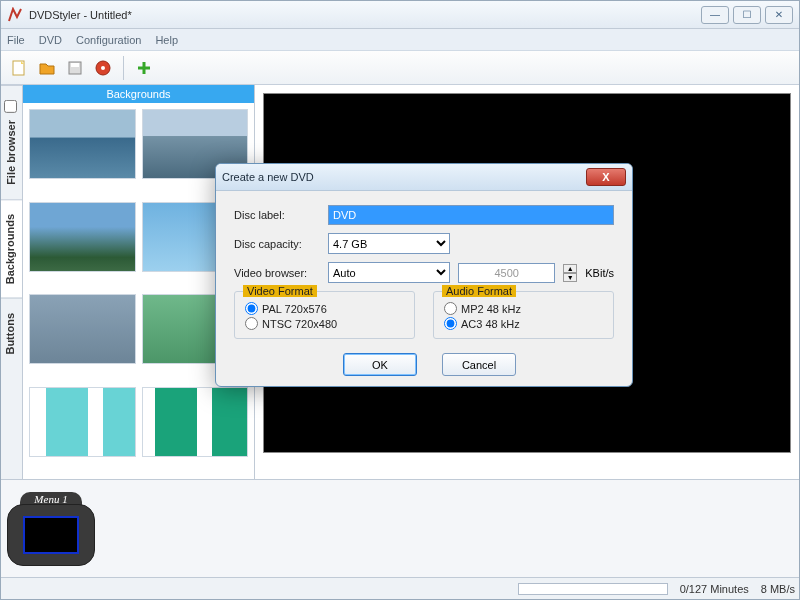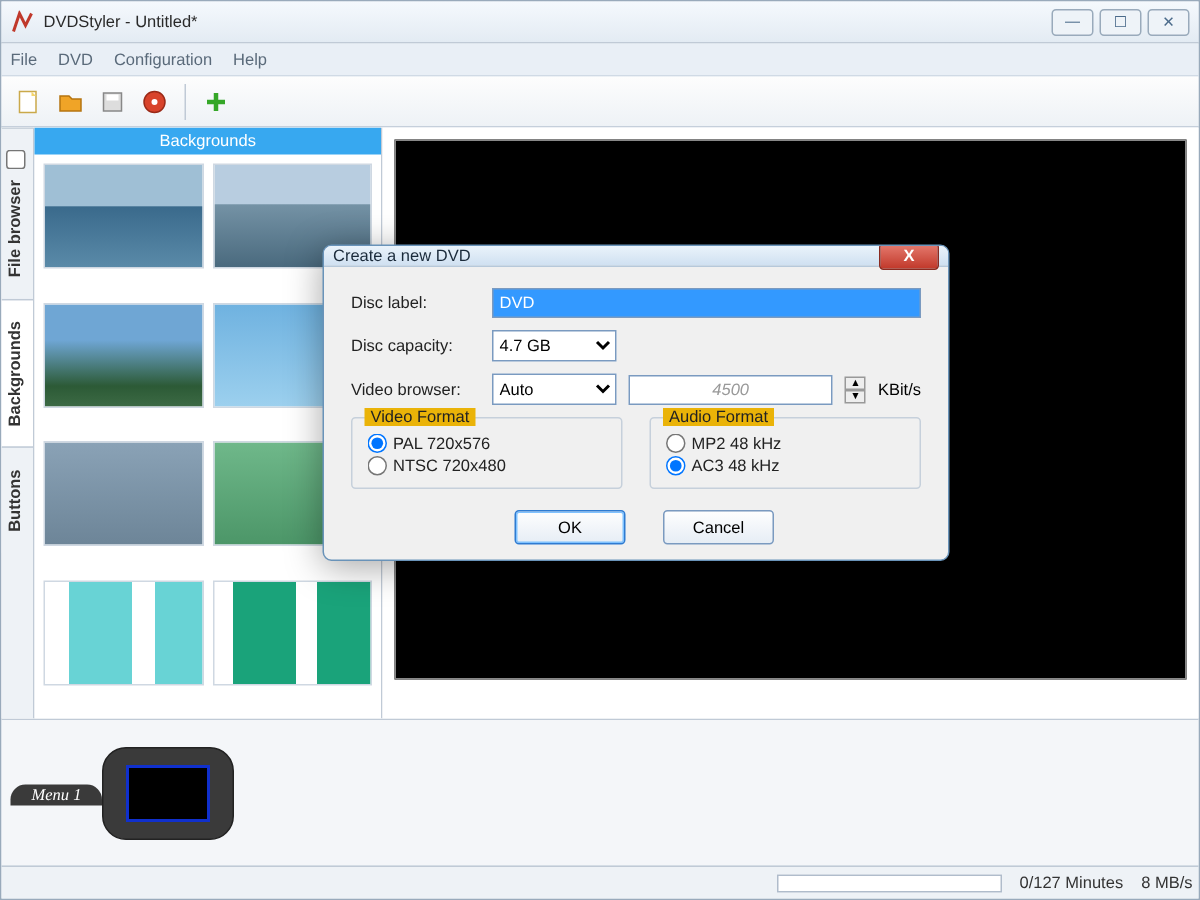--- a/index.html
+++ b/index.html
@@ -20,38 +20,38 @@
 .vtab { flex: none; writing-mode: vertical-rl; transform: rotate(180deg); padding: 14px 3px; text-align: center; color: #333; border-bottom: 1px solid #c0cad6; cursor: pointer; background: #eef2f6; font-weight: bold; }
 .vtab.active { background: #fff; }
 .vtab input[type=checkbox] { transform: rotate(180deg); margin-top: 4px; }
 .left-panel { width: 232px; background: #fff; border-right: 1px solid #c0cad6; display: flex; flex-direction: column; }
 .panel-header { background: #37a8f0; color: #fff; text-align: center; padding: 3px 0; font-size: 11px; }
 .bg-grid { flex: 1; overflow: auto; display: grid; grid-template-columns: 1fr 1fr; gap: 6px; padding: 6px; }
 .bg-thumb { width: 100%; height: 70px; border: 1px solid #cfd8e2; }
 .main-view { flex: 1; background: #fff; display: flex; align-items: flex-start; justify-content: center; padding: 8px; }
 .preview { background: #000; border: 1px solid #888; width: 100%; height: 360px; }
 .bottom-strip { height: 98px; background: #f4f6f9; border-top: 1px solid #c0cad6; display: flex; align-items: center; padding: 6px; }
-.menu-item { display: flex; align-items: center; }
+.menu-item { display: flex; flex-direction: column; align-items: center; }
 .menu-item .thumb { width: 88px; height: 62px; background: #3a3a3a; border: 1px solid #222; border-radius: 16px; display: flex; align-items: center; justify-content: center; }
 .menu-item .thumb-inner { width: 56px; height: 38px; background: #000; border: 2px solid #1030cd; }
 .menu-item .label { color: #fff; background: #3a3a3a; border-radius: 10px 10px 0 0; padding: 1px 14px; margin-bottom: -2px; font-style: italic; font-family: "Segoe UI", serif; }
 .statusbar { height: 22px; background: #eef2f6; border-top: 1px solid #c0cad6; display: flex; align-items: center; justify-content: flex-end; padding: 0 4px; gap: 12px; color: #333; font-size: 11px; }
 .progress { width: 150px; height: 12px; border: 1px solid #b0bccb; background: #fff; }
 
 .dialog { position: absolute; left: 215px; top: 163px; width: 418px; background: #f0f0f0; border: 1px solid #6993b9; box-shadow: 0 4px 24px rgba(0,0,0,0.35); border-radius: 6px; overflow: hidden; }
-.dlg-title { height: 14px; background: linear-gradient(#eaf3fb,#cfe0f1); display: flex; align-items: center; padding: 0 6px; color: #1a2a3a; border-bottom: 1px solid #b6c8da; }
+.dlg-title { height: 27px; background: linear-gradient(#eaf3fb,#cfe0f1); display: flex; align-items: center; padding: 0 6px; color: #1a2a3a; border-bottom: 1px solid #b6c8da; }
 .dlg-title .t { flex: 1; }
 .dlg-close { width: 40px; height: 18px; background: linear-gradient(#e57a6e,#c1392b); border: 1px solid #8a2a20; border-radius: 3px; color: #fff; display: flex; align-items: center; justify-content: center; font-weight: bold; cursor: pointer; }
 .dlg-body { padding: 14px 18px 10px; }
 .row { display: flex; align-items: center; margin-bottom: 8px; gap: 8px; }
 .row label { width: 86px; color: #222; }
 .row input[type=text] { flex: 1; height: 20px; border: 1px solid #7a9ac0; padding: 0 4px; background: #fff; }
 .row input.sel { background: #3399ff; color: #fff; }
-.row select { width: 83px; height: 21px; border: 1px solid #7a9ac0; background: #fff; }
-.row .bitrate { width: 58px; height: 20px; border: 1px solid #b8c2ce; background: #f4f4f4; color: #999; text-align: center; font-style: italic; }
+.row select { width: 122px; height: 21px; border: 1px solid #7a9ac0; background: #fff; }
+.row .bitrate { width: 58px; height: 20px; border: 1px solid #b8c2ce; background: #f4f4f4; color: #999; text-align: center; }
 .spin { display: flex; flex-direction: column; }
 .spin .sp { width: 14px; height: 9px; border: 1px solid #999; background: #eee; font-size: 7px; text-align: center; line-height: 7px; cursor: pointer; }
 .groups { display: flex; gap: 18px; margin-top: 6px; }
 .group { border: 1px solid #c6d0db; border-radius: 3px; padding: 8px 10px 6px; position: relative; flex: 1; }
 .group .legend { position: absolute; top: -7px; left: 8px; background: #eab308; padding: 0 4px; color: #222; }
 .group .opt { display: flex; align-items: center; gap: 4px; margin: 2px 0; color: #222; }
 .group .opt input { margin: 0; }
 .dlg-buttons { display: flex; justify-content: center; gap: 14px; margin-top: 14px; }
 .dlg-btn { min-width: 74px; height: 23px; border: 1px solid #7a9ac0; background: linear-gradient(#fefefe,#e6edf5); border-radius: 3px; cursor: pointer; margin-left: 11px; }
 .dlg-btn.primary { border: 1px solid #2e7bd1; box-shadow: 0 0 0 1px #7fc2ff inset; }

